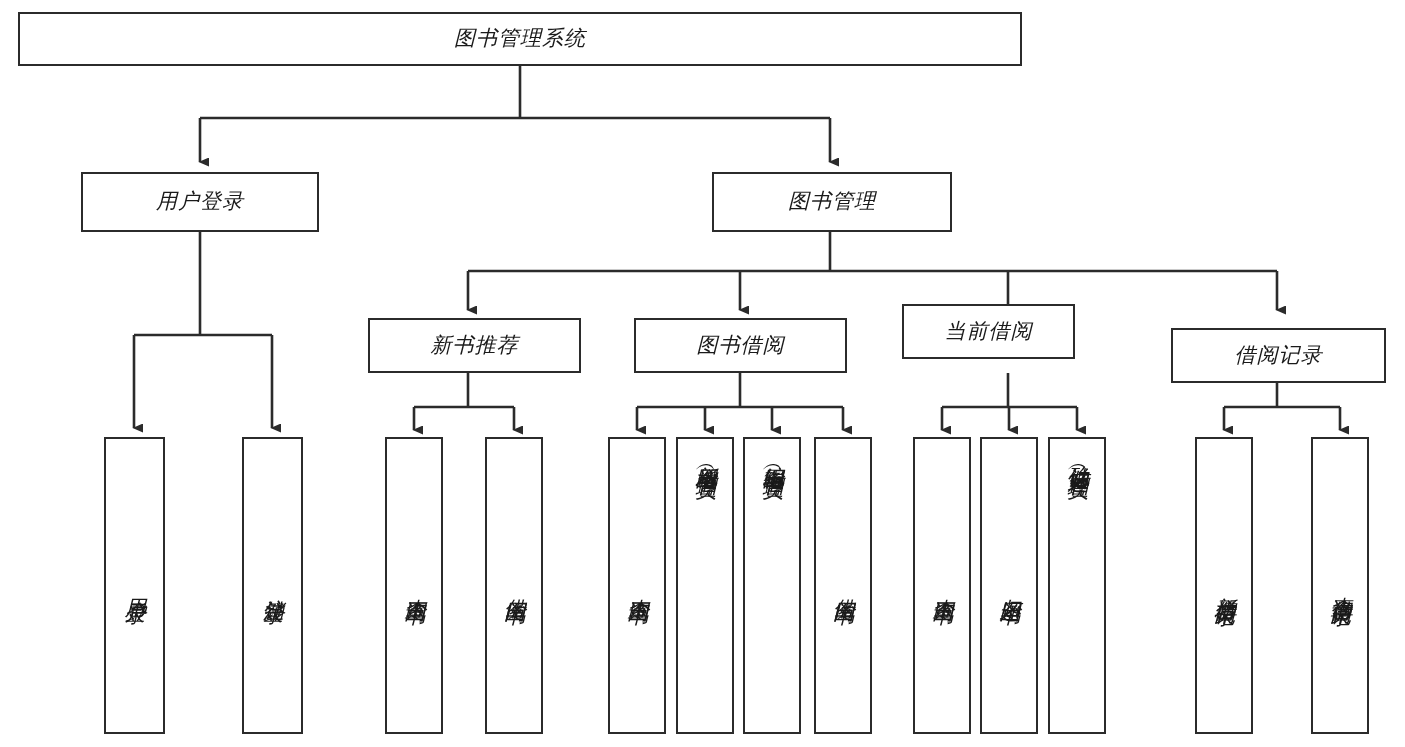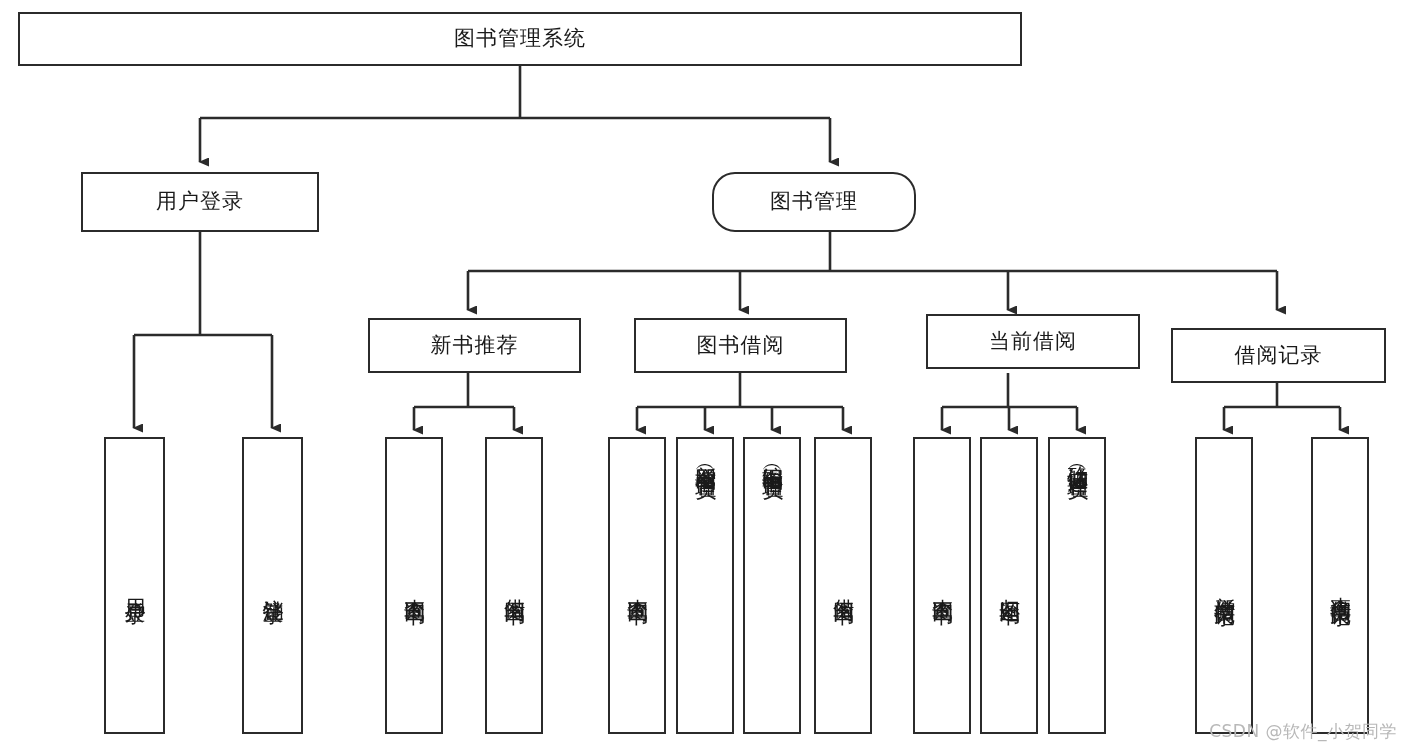--- a/index.html
+++ b/index.html
@@ -27,20 +27,21 @@
   }
   .node {
     position: absolute;
     box-sizing: border-box;
     border: 2px solid #2b2b2b;
     background: #ffffff;
     display: flex;
     align-items: center;
     justify-content: center;
     color: #1a1a1a;
+    font-style: italic;
   }
   .node.h {
     font-size: 21px;
     line-height: 1.2;
     letter-spacing: 1px;
   }
   .node.v {
     align-items: flex-start;
     justify-content: center;
     padding-top: 10px;
@@ -122,31 +123,31 @@
     </g>
   </svg>
 
   <div class="node h" style="left:18px; top:12px; width:1004px; height:54px;">
     <span>图书管理系统</span>
   </div>
 
   <div class="node h" style="left:81px; top:172px; width:238px; height:60px;">
     <span>用户登录</span>
   </div>
-  <div class="node h" style="left:712px; top:172px; width:204px; height:60px;border-radius:23px;">
+  <div class="node h" style="left:712px; top:172px; width:240px; height:60px;">
     <span>图书管理</span>
   </div>
 
   <div class="node h" style="left:362px; top:318px; width:213px; height:55px;margin-left:6px;">
     <span>新书推荐</span>
   </div>
   <div class="node h" style="left:634px; top:318px; width:213px; height:55px;">
     <span>图书借阅</span>
   </div>
-  <div class="node h" style="left:902px; top:314px; width:214px; height:55px;margin-left:24px;">
+  <div class="node h" style="left:902px; top:304px; width:173px; height:55px;">
     <span>当前借阅</span>
   </div>
   <div class="node h" style="left:1171px; top:328px; width:215px; height:55px;">
     <span>借阅记录</span>
   </div>
 
   <div class="node v centered" style="left:104px; top:437px; width:61px; height:297px;">
     <span class="vlabel">用户登录</span>
   </div>
   <div class="node v centered" style="left:242px; top:437px; width:61px; height:297px;">
@@ -183,15 +184,14 @@
     <span class="vlabel">确认归还（管理员）</span>
   </div>
 
   <div class="node v centered" style="left:1195px; top:437px; width:58px; height:297px;">
     <span class="vlabel">新增借阅记录</span>
   </div>
   <div class="node v centered" style="left:1311px; top:437px; width:58px; height:297px;">
     <span class="vlabel">查询借阅记录</span>
   </div>
 
-  <div id="watermark">CSDN @软件_小贺同学</div>
 
 </div>
 
 </body></html>

